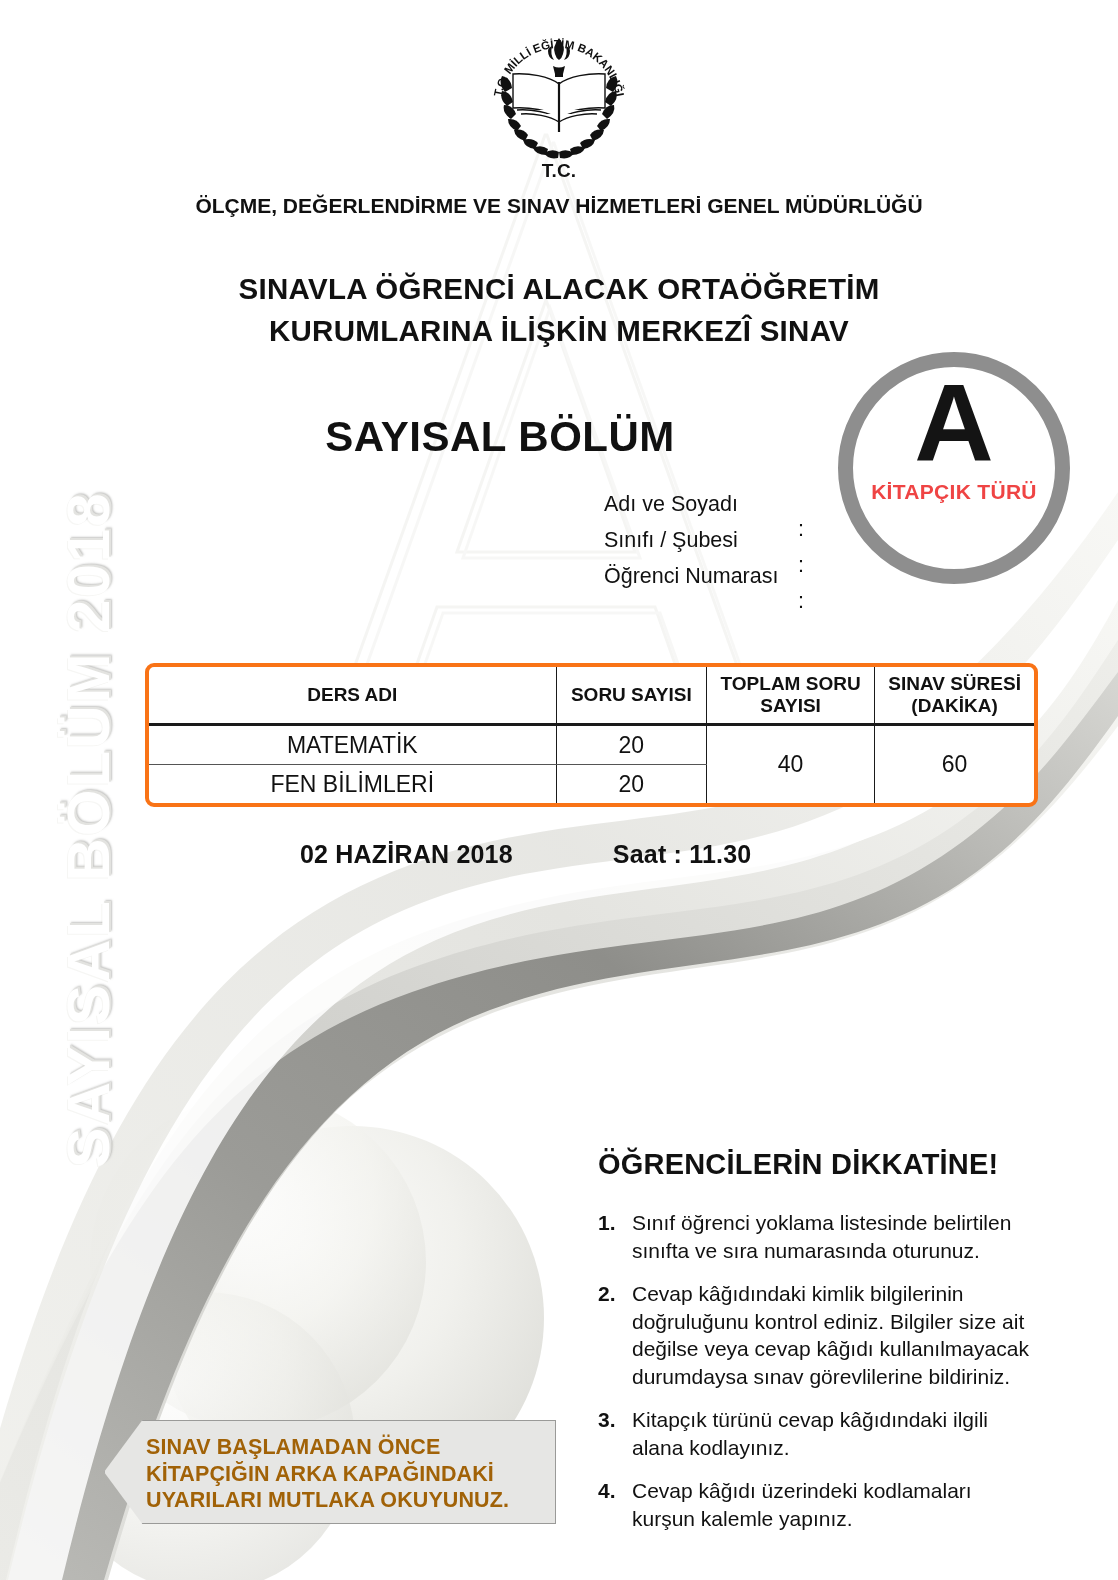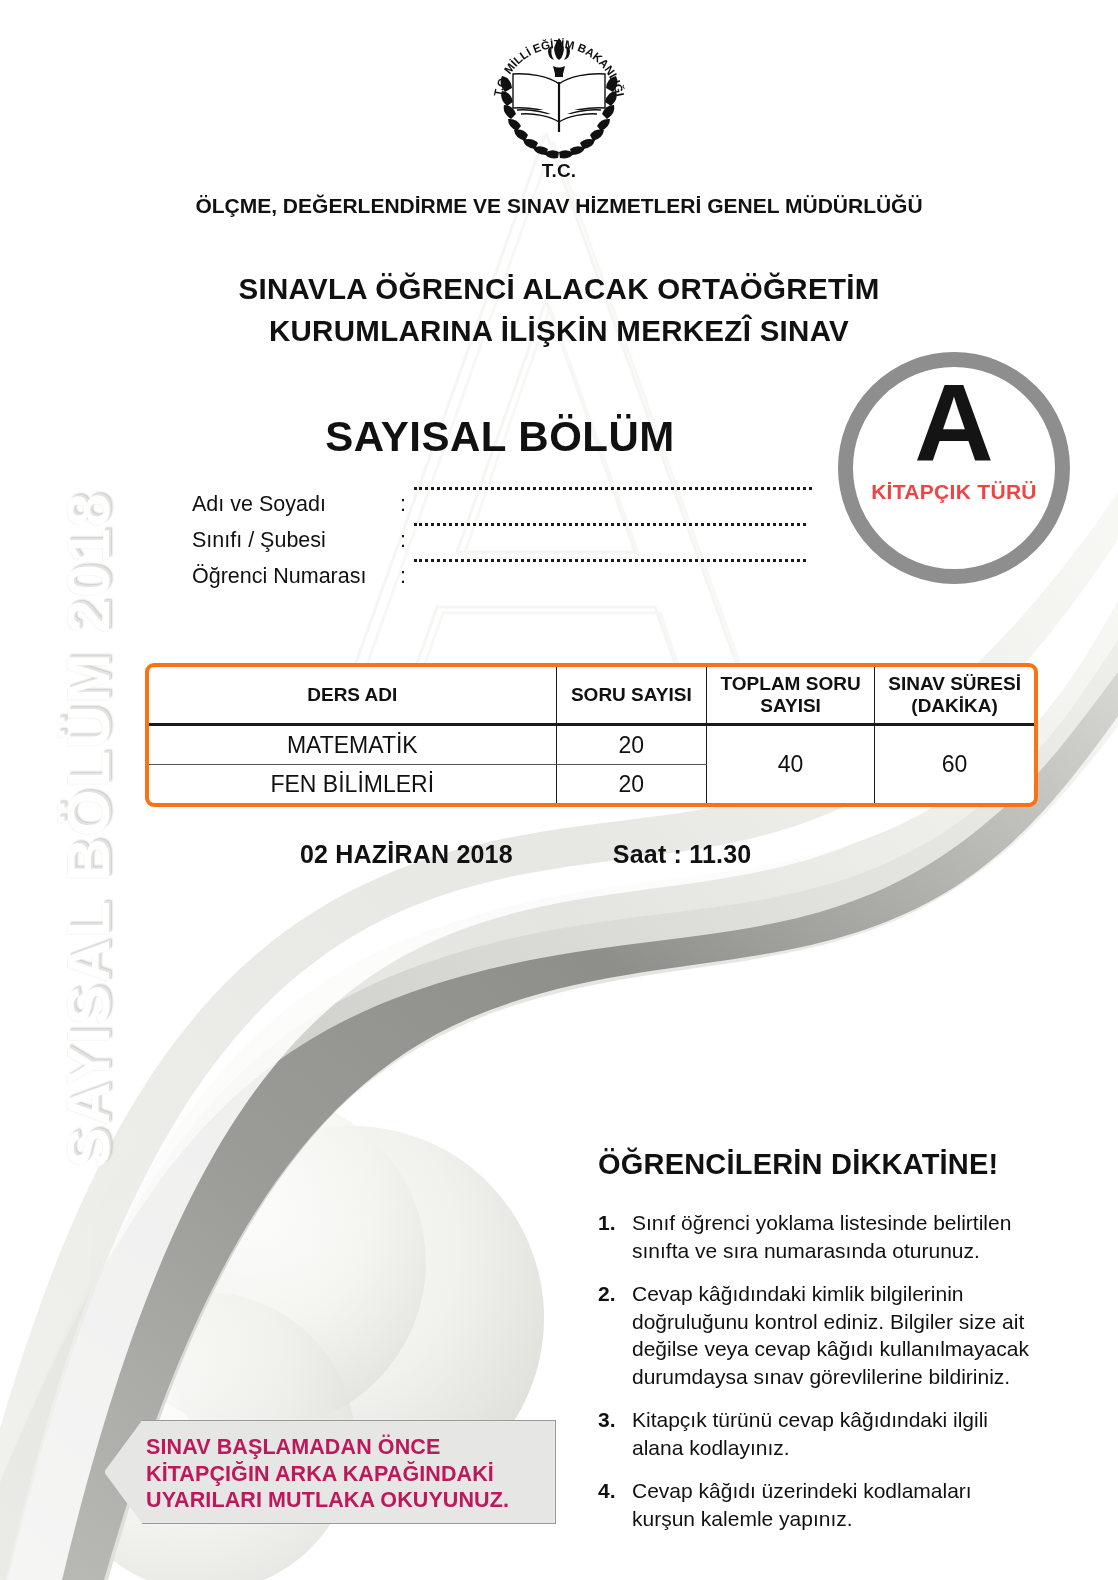--- a/index.html
+++ b/index.html
@@ -128,22 +128,23 @@
 
   
   .fields {
     position: absolute;
     left: 192px; top: 492px;
     width: 620px;
     z-index: 3;
   }
   .frow {
     display: flex;
-    align-items: flex-start;
+    align-items: flex-end;
     height: 36px;
+    flex-direction: column;
   }
   .flabel {
     width: 208px;
     font-size: 21.5px;
   }
   .fcolon { width: 14px; font-size: 21.5px; }
   .fdots {
     flex: 1;
     border-bottom: 3px dotted #1a1a1a;
     position: relative;
@@ -270,21 +271,21 @@
     box-sizing: border-box;
   }
   .callout .ctext {
     position: absolute;
     left: 42px; top: 14px;
     width: 400px;
     font-size: 21.5px;
     font-weight: bold;
     line-height: 26.5px;
     letter-spacing: .1px;
-    color: #be185d;
+    color: #a16207;
   }
 </style>
 </head>
 <body>
 
 <div id="page">
 
   <svg id="deco" viewBox="0 0 1118 1580" xmlns="http://www.w3.org/2000/svg">
     <defs>
       <linearGradient id="gBandDark" x1="0" y1="1" x2="1" y2="0">

